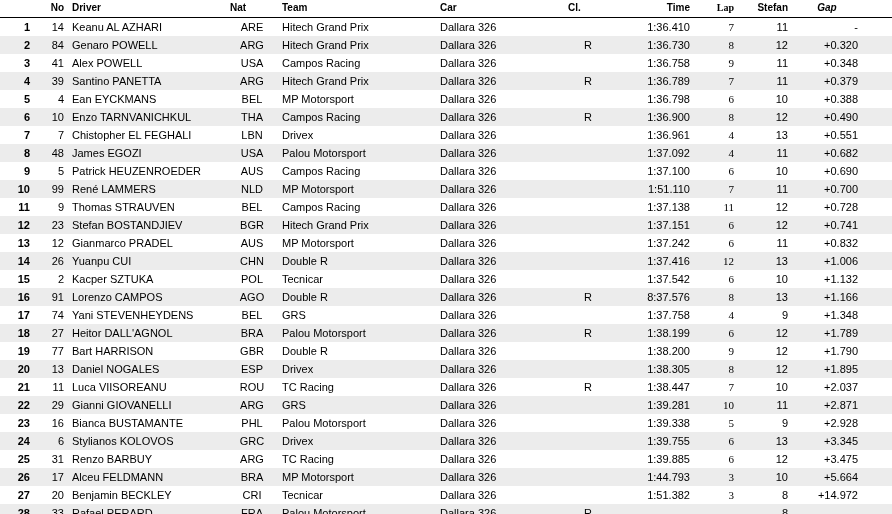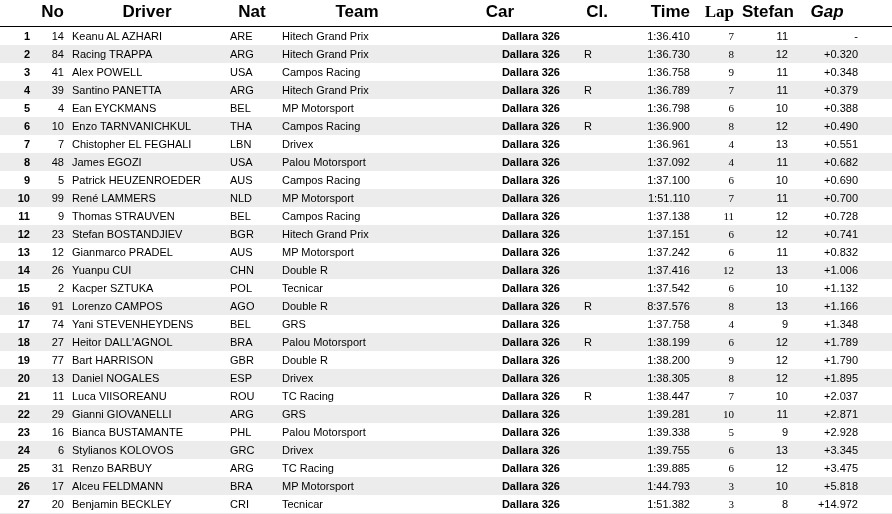--- a/index.html
+++ b/index.html
@@ -15,53 +15,53 @@
     color: #000000;
   }
   table.results {
     border-collapse: collapse;
     width: 892px;
     table-layout: fixed;
     font-size: 11px;
   }
   table.results th {
     font-weight: bold;
-    font-size: 17px;
+    font-size: 10px;
     padding: 2px 4px 4px 4px;
     border-bottom: 1px solid #000000;
     vertical-align: bottom;
     white-space: nowrap;
   }
   table.results td {
     padding: 1px 4px;
     height: 16px;
     vertical-align: middle;
     white-space: nowrap;
     overflow: hidden;
   }
   tr.alt td {
     background: #ececec;
   }
   
   .c-pos   { width: 26px;  text-align: right; font-weight: bold; }
   .c-no    { width: 26px;  text-align: right; }
   .c-driver{ width: 150px; text-align: left; font-weight: normal; }
-  .c-nat   { width: 44px;  text-align: left; }
+  .c-nat   { width: 44px;  text-align: center; }
   .c-team  { width: 150px; text-align: left; }
-  .c-car   { width: 120px; text-align: right; font-weight: bold; }
+  .c-car   { width: 120px; text-align: left; }
   .c-cl    { width: 40px;  text-align: center; }
   .c-time  { width: 74px;  text-align: right; font-weight: normal; }
   .c-lap   { width: 36px;  text-align: right; font-family: Liberation Serif, serif; }
   .c-total { width: 46px;  text-align: right; }
   .c-gap   { width: 62px;  text-align: right; }
   .c-int   { width: 60px;  text-align: right; }
 
   th.c-pos, th.c-no { text-align: right; }
-  th.c-driver, th.c-nat, th.c-team, th.c-car { text-align: center; }
-  th.c-cl { text-align: right; }
+  th.c-driver, th.c-nat, th.c-team, th.c-car { text-align: left; }
+  th.c-cl { text-align: left; }
   th.c-time, th.c-lap, th.c-total, th.c-gap, th.c-int, th.c-kph { text-align: right; }
   th.c-gap { text-align: center; font-style: italic; }
 
   .header-row th { background: #ffffff; }
 </style>
 </head>
 <body>
 
 <table class="results">
   <thead>
@@ -92,21 +92,21 @@
         <td class="c-cl"></td>
         <td class="c-time">1:36.410</td>
         <td class="c-lap">7</td>
         <td class="c-total">11</td>
         <td class="c-gap">-</td>
         <td class="c-int">-</td>
       </tr>
       <tr class="alt">
         <td class="c-pos">2</td>
         <td class="c-no">84</td>
-        <td class="c-driver">Racing TRAPPA</td>
+        <td class="c-driver">Genaro POWELL</td>
         <td class="c-nat">ARG</td>
         <td class="c-team">Hitech Grand Prix</td>
         <td class="c-car">Dallara 326</td>
         <td class="c-cl">R</td>
         <td class="c-time">1:36.730</td>
         <td class="c-lap">8</td>
         <td class="c-total">12</td>
         <td class="c-gap">+0.320</td>
         <td class="c-int">+0.320</td>
       </tr>
@@ -436,21 +436,21 @@
         <td class="c-pos">26</td>
         <td class="c-no">17</td>
         <td class="c-driver">Alceu FELDMANN</td>
         <td class="c-nat">BRA</td>
         <td class="c-team">MP Motorsport</td>
         <td class="c-car">Dallara 326</td>
         <td class="c-cl"></td>
         <td class="c-time">1:44.793</td>
         <td class="c-lap">3</td>
         <td class="c-total">10</td>
-        <td class="c-gap">+5.818</td>
+        <td class="c-gap">+5.664</td>
         <td class="c-int">+4.908</td>
       </tr>
       <tr>
         <td class="c-pos">27</td>
         <td class="c-no">20</td>
         <td class="c-driver">Benjamin BECKLEY</td>
         <td class="c-nat">CRI</td>
         <td class="c-team">Tecnicar</td>
         <td class="c-car">Dallara 326</td>
         <td class="c-cl"></td>

